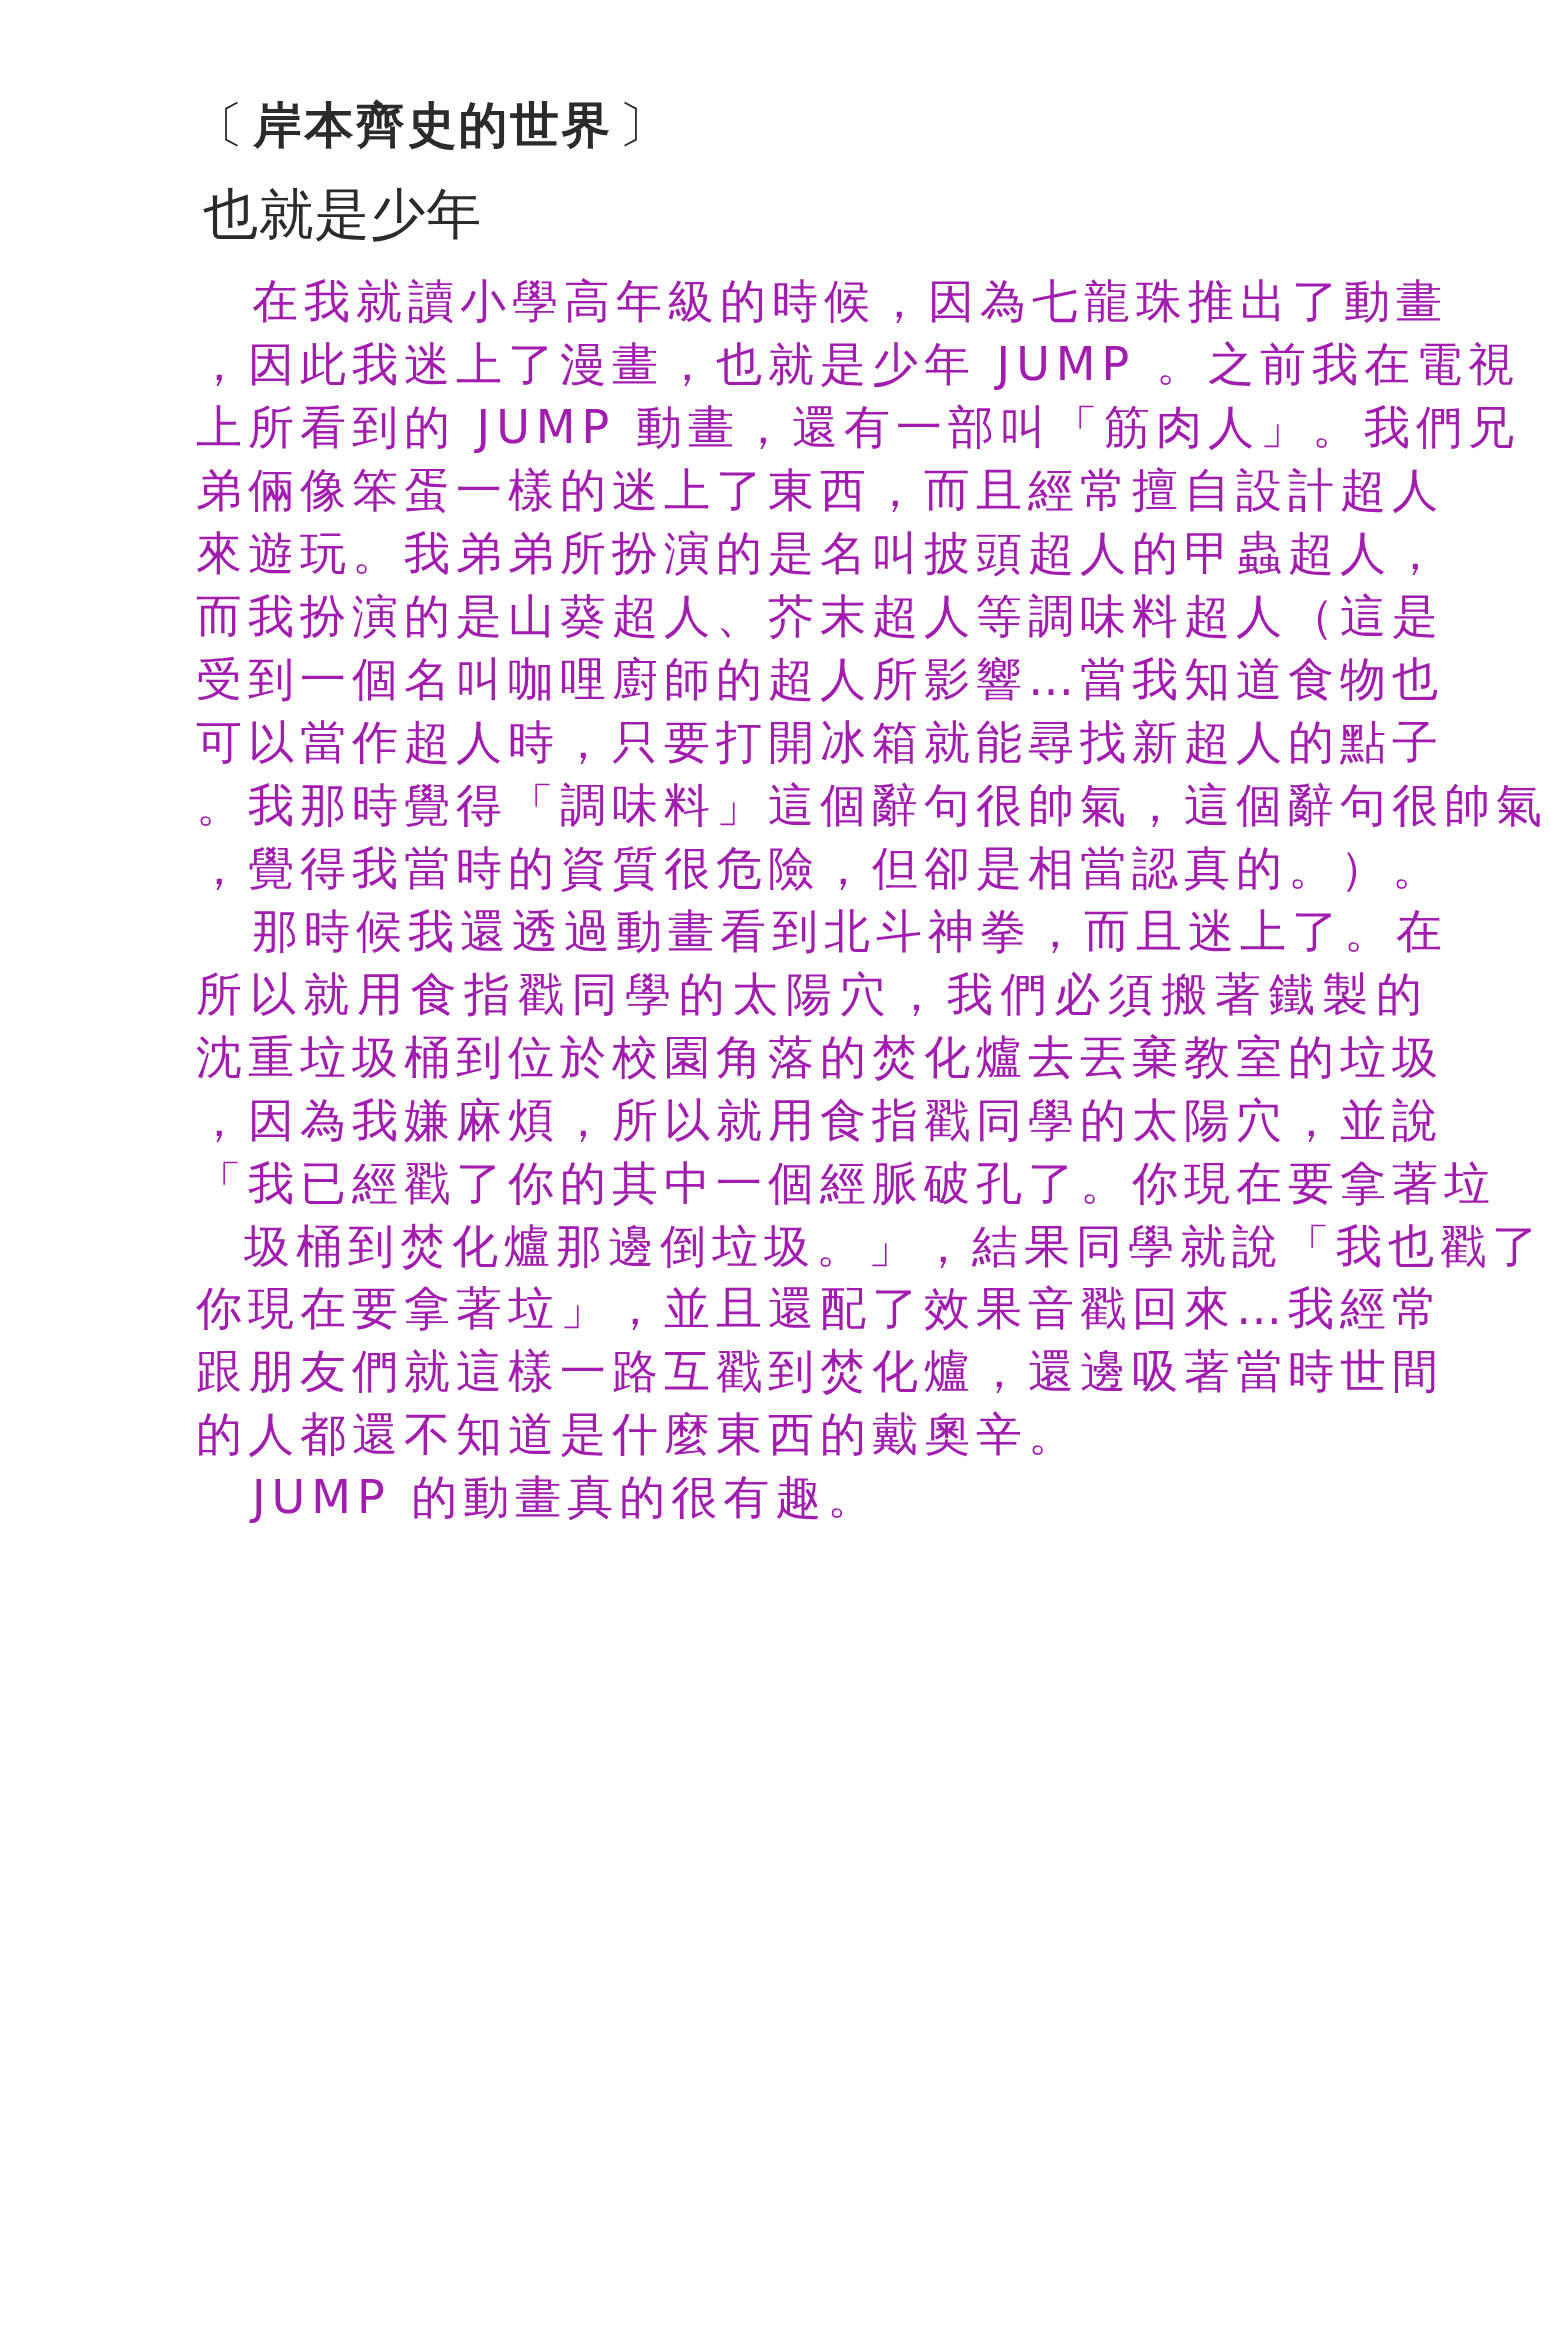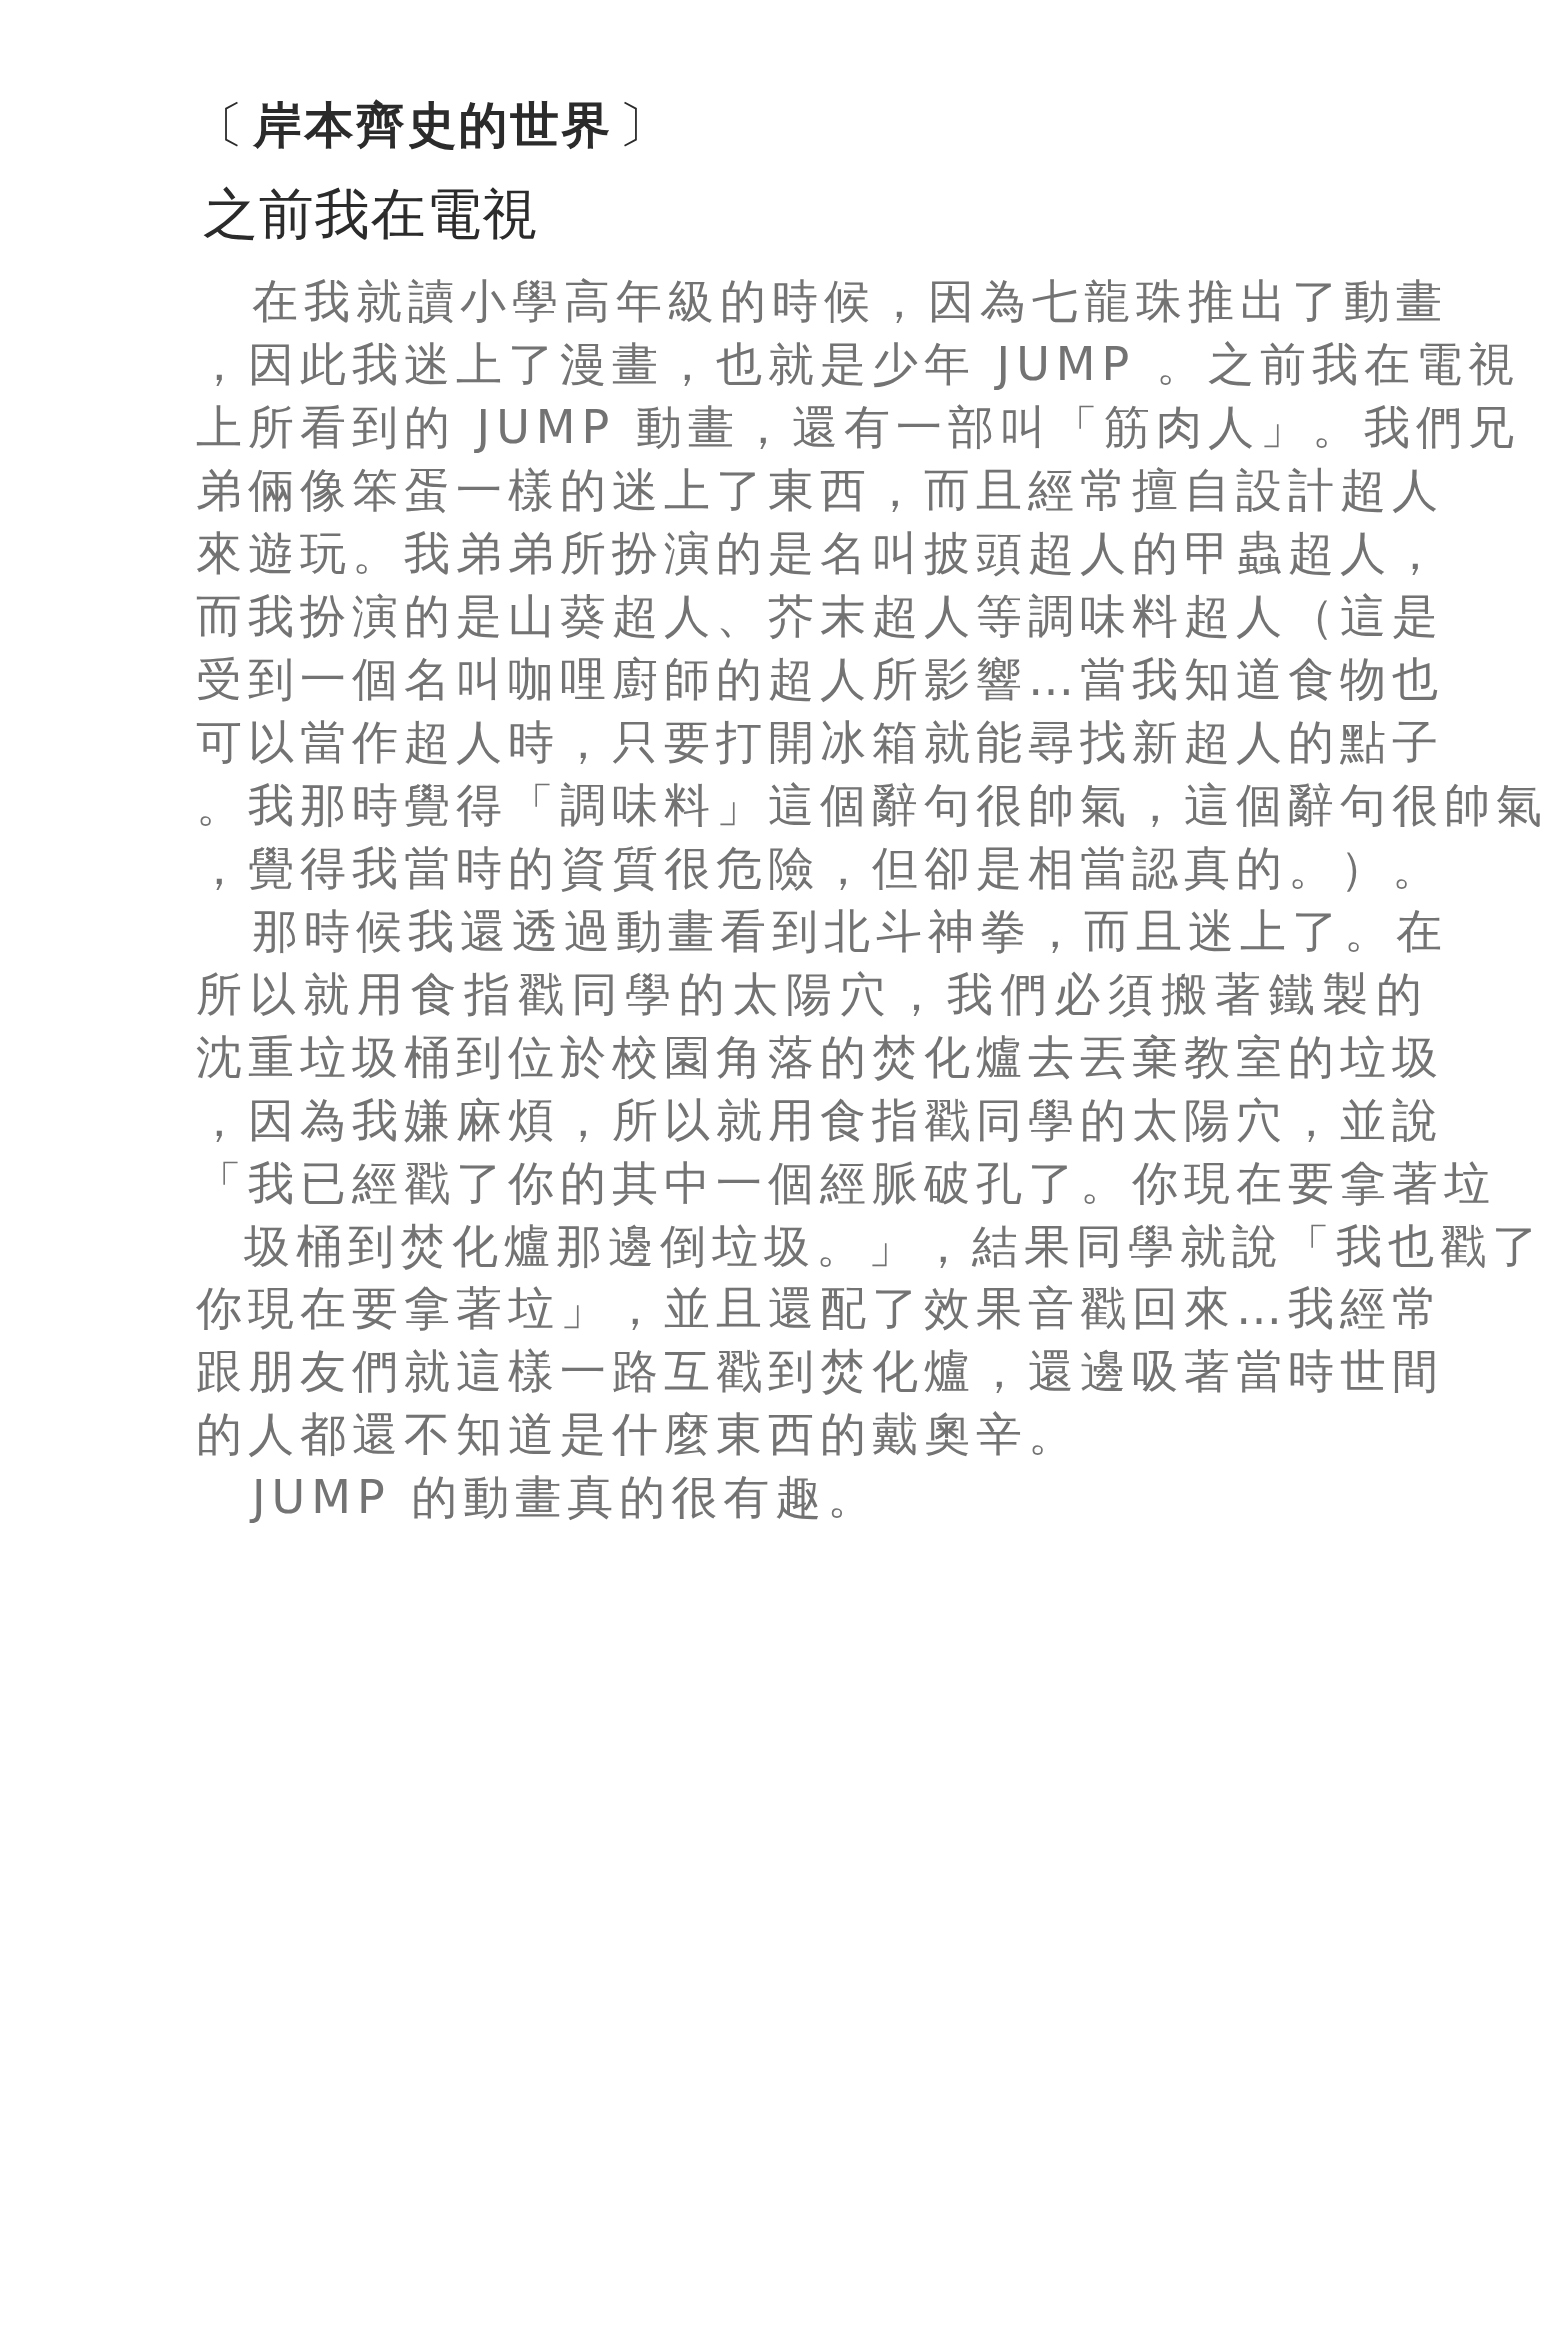--- a/index.html
+++ b/index.html
@@ -66,21 +66,21 @@
   }
   .line {
     position: absolute;
     left: 196px;
     width: 1232px;
     height: 50px;
     font-family: "DejaVu Sans", "Liberation Sans", sans-serif;
     font-size: 46px;
     line-height: 50px;
     white-space: nowrap;
-    color: #737373;
+    color: #a21caf;
     letter-spacing: 6px;
     text-align: justify;
     text-align-last: justify;
   }
   .line.indent {
     left: 252px;
     width: 1176px;
   }
   .line.short {
     text-align: center;
@@ -100,21 +100,21 @@
       <span>本</span>
       <span>齊</span>
       <span>史</span>
       <span>的</span>
       <span>世</span>
       <span>界</span>
     </span>
     <span class="bracket">〕</span>
   </div>
 
-  <div class="section-title">之前我在電視</div>
+  <div class="section-title">也就是少年</div>
 
   <div class="body-text" id="body-text">
     <div class="line indent" style="top: 276px;">在我就讀小學高年級的時候，因為七龍珠推出了動畫</div>
     <div class="line" style="top: 339px;">，因此我迷上了漫畫，也就是少年 JUMP 。之前我在電視</div>
     <div class="line" style="top: 402px;">上所看到的 JUMP 動畫，還有一部叫「筋肉人」。我們兄</div>
     <div class="line" style="top: 465px;">弟倆像笨蛋一樣的迷上了東西，而且經常擅自設計超人</div>
     <div class="line" style="top: 528px;">來遊玩。我弟弟所扮演的是名叫披頭超人的甲蟲超人，</div>
     <div class="line" style="top: 591px;">而我扮演的是山葵超人、芥末超人等調味料超人（這是</div>
     <div class="line" style="top: 654px;">受到一個名叫咖哩廚師的超人所影響…當我知道食物也</div>
     <div class="line" style="top: 717px;">可以當作超人時，只要打開冰箱就能尋找新超人的點子</div>

